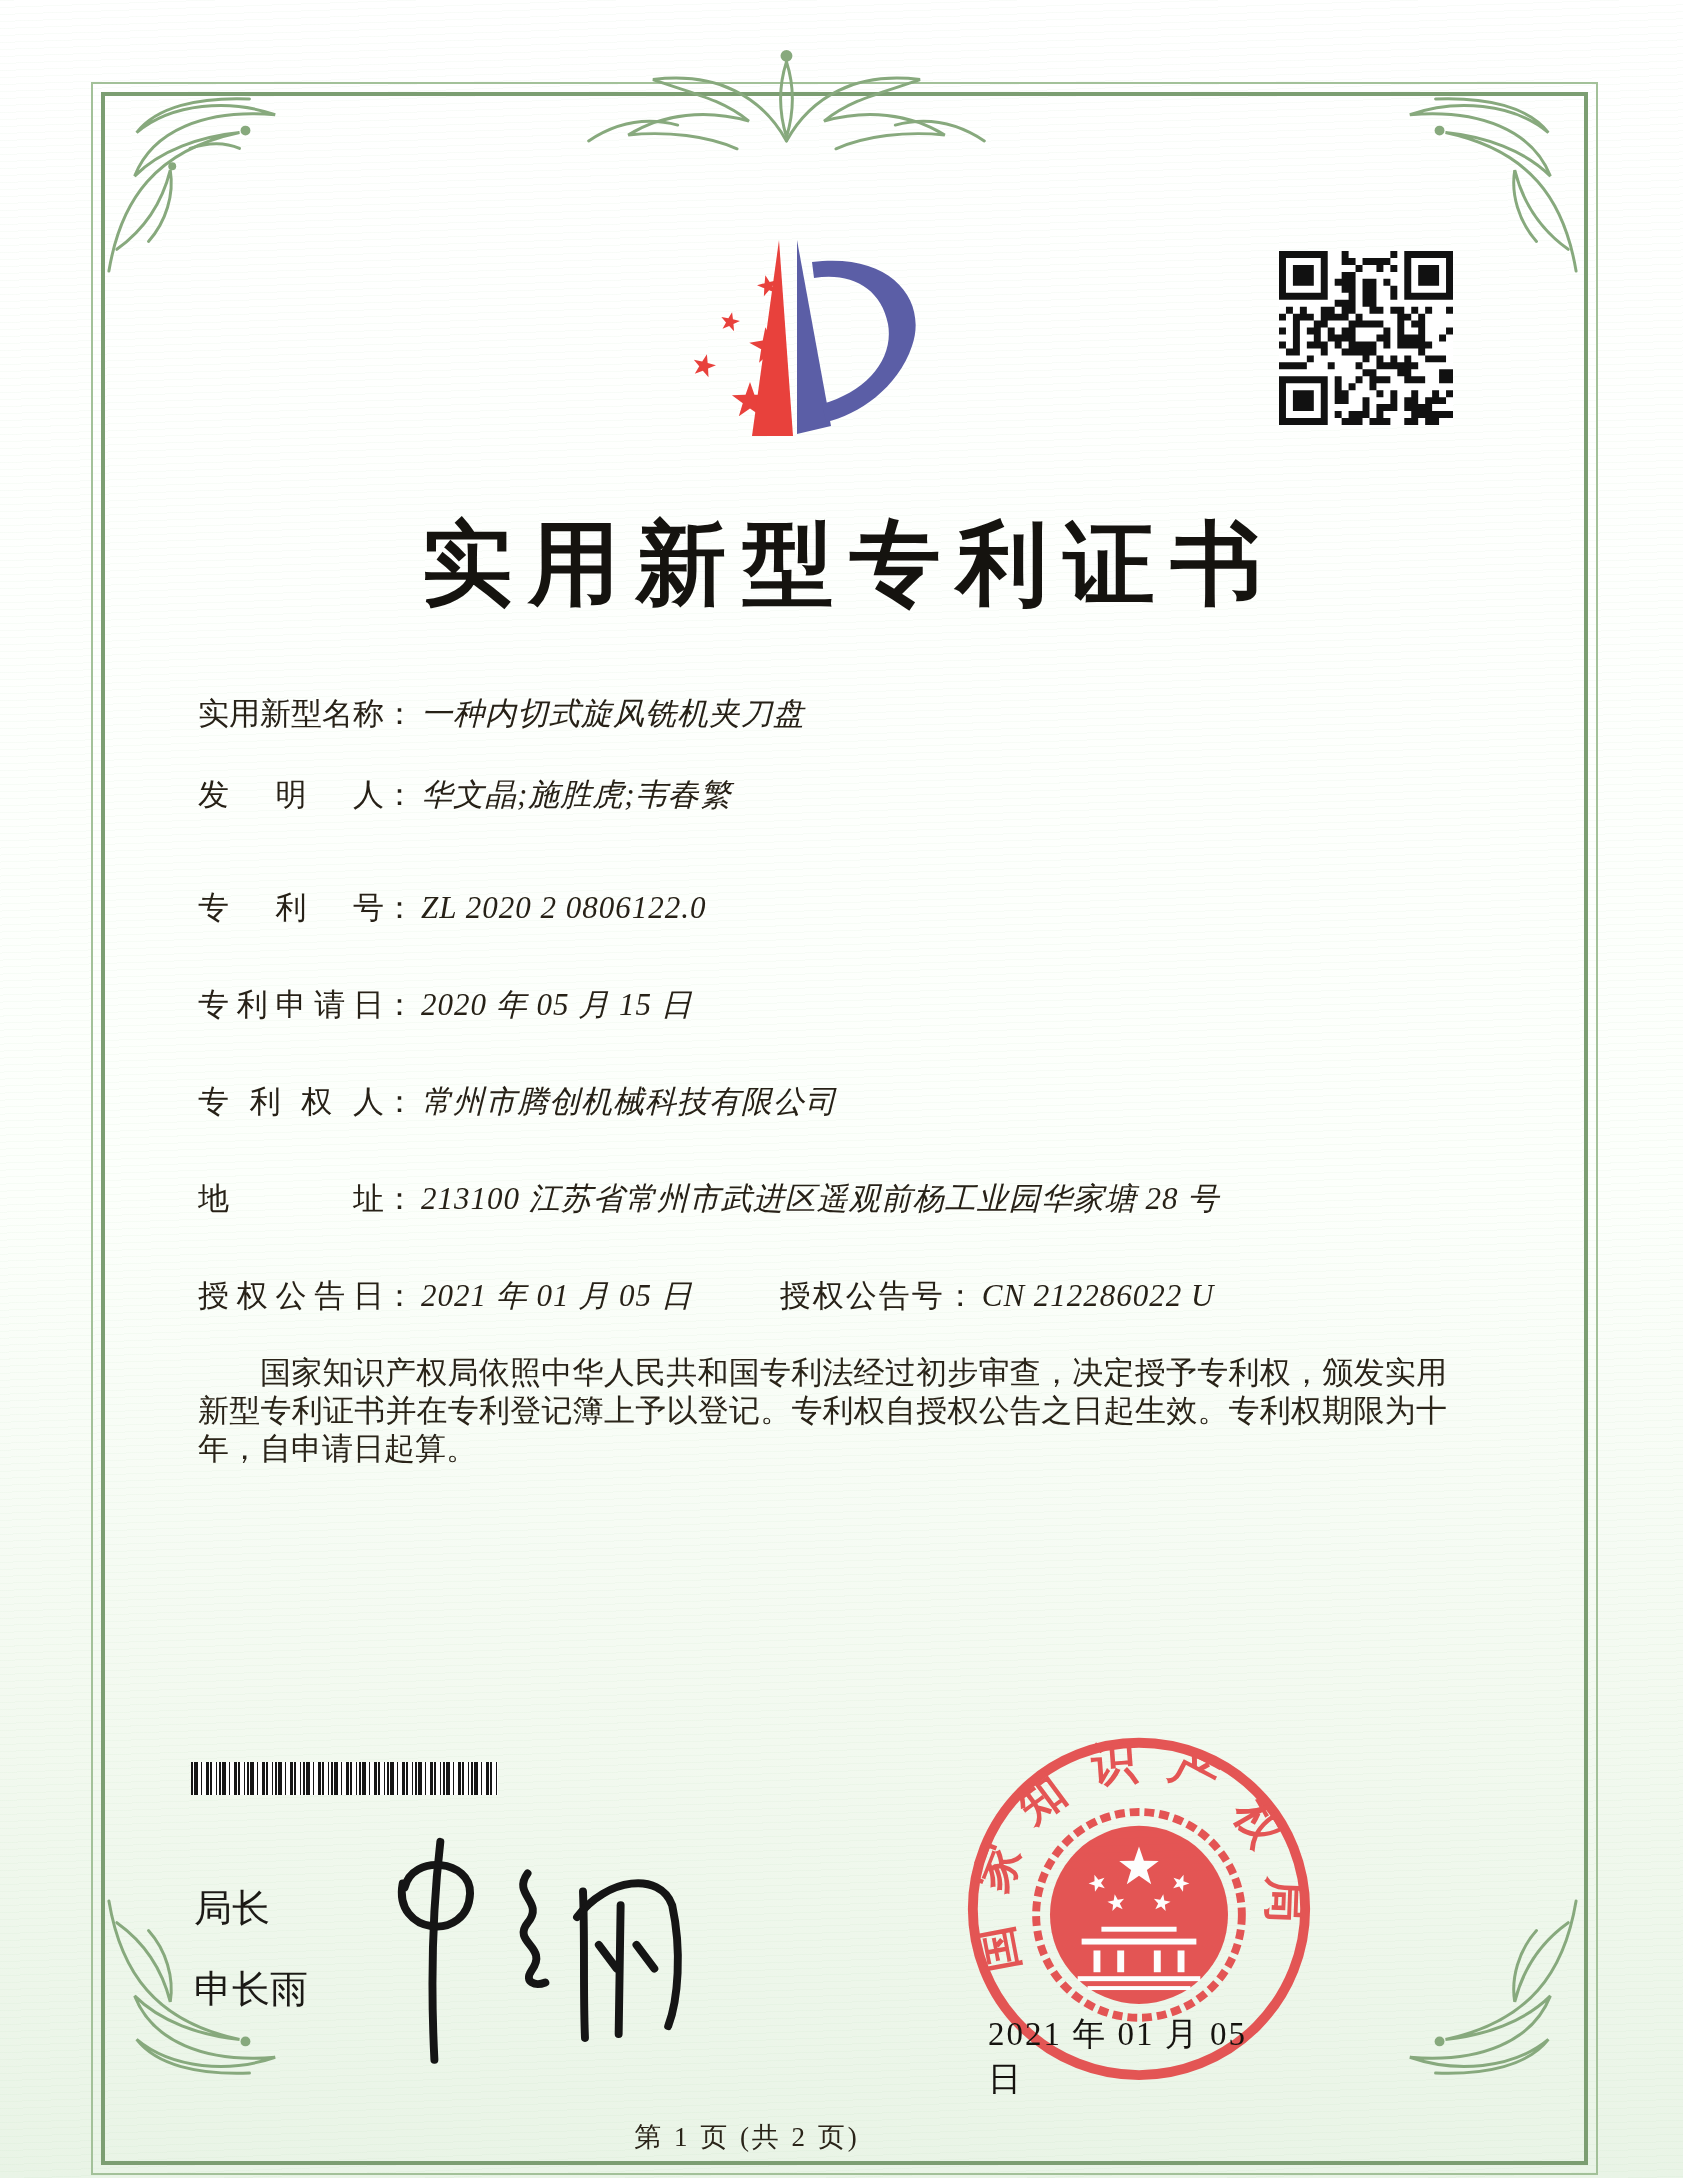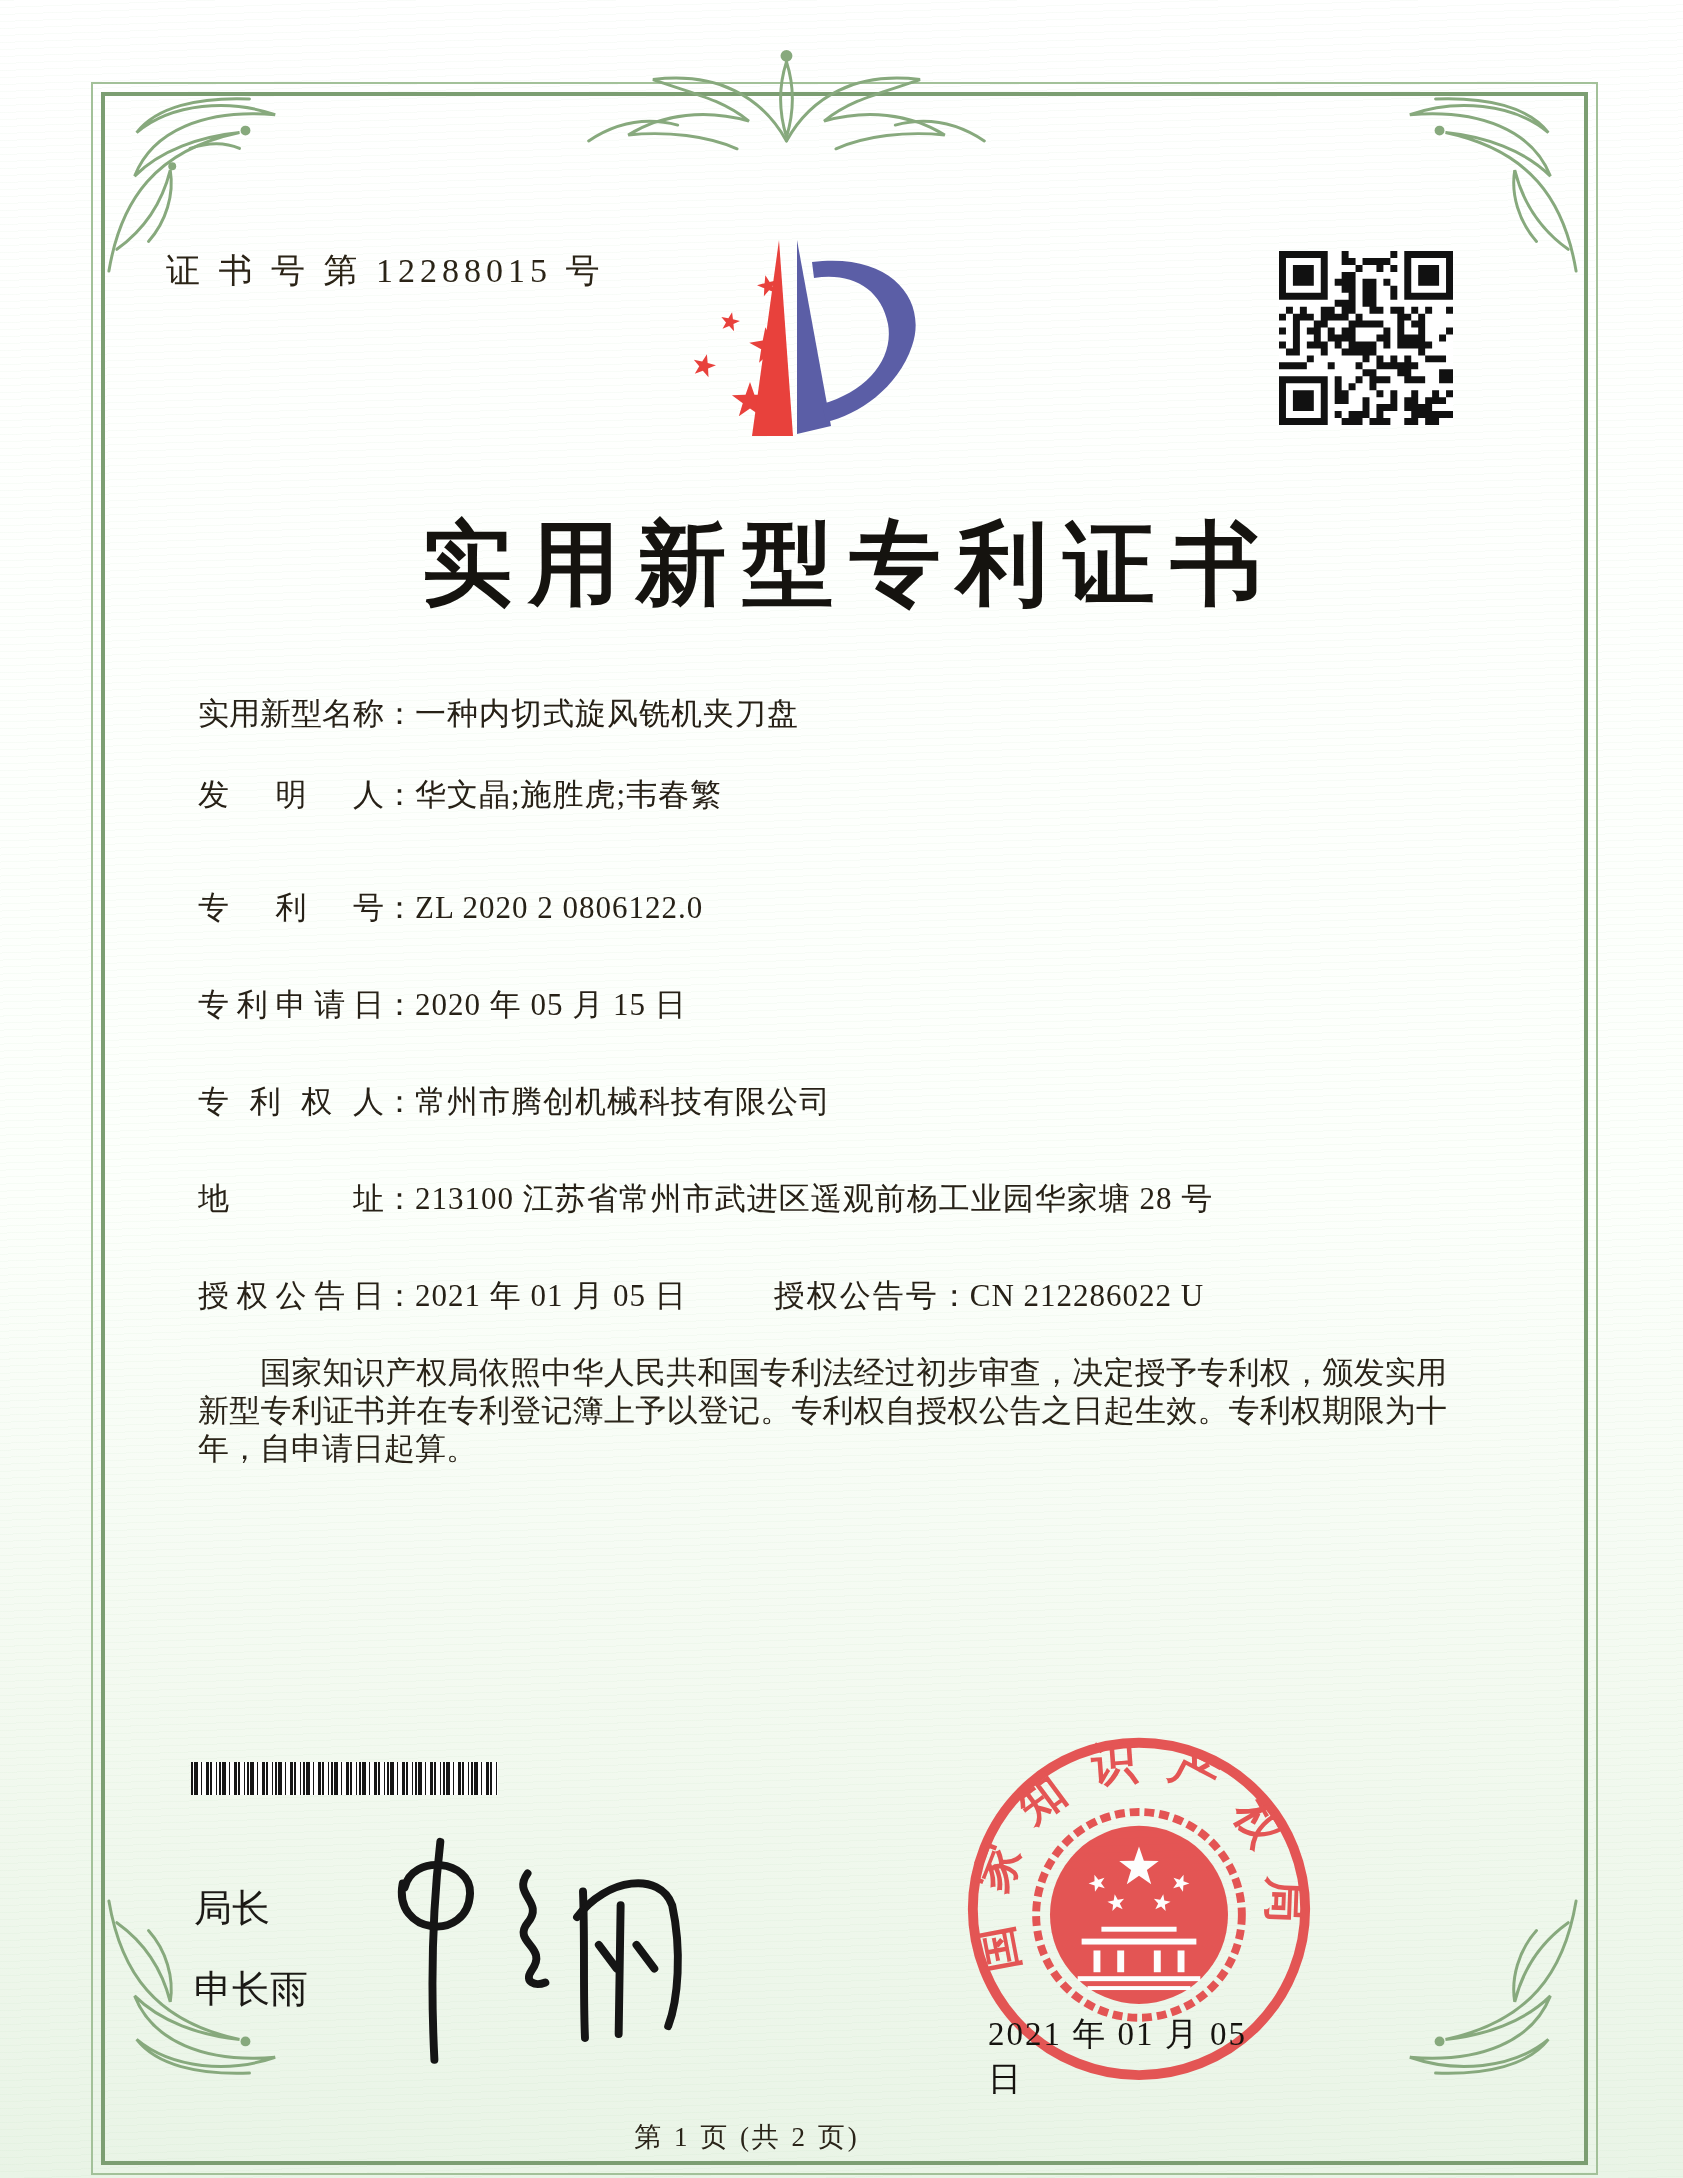--- a/index.html
+++ b/index.html
@@ -25,21 +25,21 @@
   
   .cert-no{position:absolute;left:166px;top:248px;font-size:34px;letter-spacing:5px;color:#2b2417;}
   .logo{position:absolute;left:676px;top:234px;width:240px;height:210px;}
   .qr{position:absolute;left:1279px;top:251px;width:174px;height:174px;background:#fff;}
   .title{position:absolute;left:0;top:503px;width:1683px;text-align:center;
     font-size:91px;font-weight:bold;letter-spacing:16px;color:#15130f;padding-left:8px;}
   
   .field{position:absolute;left:198px;width:1307px;font-size:31px;white-space:nowrap;color:#272117;}
   .flabel{display:inline-block;width:186px;text-align:justify;text-align-last:justify;vertical-align:bottom;}
   .fcolon{display:inline-block;}
-  .fvalue{display:inline-block;letter-spacing:1px;}
+  .fvalue{display:inline-block;margin-left:6px;letter-spacing:1px;font-style:italic;}
   .pair2{margin-left:87px;}
   .p2label{display:inline-block;letter-spacing:2px;}
   
   .legal{position:absolute;left:198px;top:1354px;width:1249px;font-size:31px;
     line-height:38px;text-align:justify;color:#2a2419;}
   .legal p{margin:0;text-indent:2em;}
   
   .barcode{position:absolute;left:191px;top:1762px;width:307px;height:33px;
     background:repeating-linear-gradient(90deg,
       #161616 0 2px, #fff 2px 3px, #161616 3px 7px, #fff 7px 10px,
@@ -112,21 +112,20 @@
       <g class="gdeco">
         <path d="M230,100 C205,55 160,30 95,38 C135,52 165,58 192,80 C150,68 105,72 70,94 C110,90 150,95 180,108"></path>
         <path d="M230,100 C255,55 300,30 365,38 C325,52 295,58 268,80 C310,68 355,72 390,94 C350,90 310,95 280,108"></path>
         <path d="M230,96 C222,70 222,45 230,20 C238,45 238,70 230,96"></path>
         <path d="M30,100 C60,80 90,76 120,84 M430,100 C400,80 370,76 340,84"></path>
         <circle cx="230" cy="14" r="6" fill="#87a97d" stroke="none"></circle>
       </g>
     </svg>
   </div>
 
-  <div class="cert-no">证 书 号 第 12288015 号</div>
 
   <div class="logo">
     <svg viewBox="0 0 240 210">
       <defs>
         <path id="star" d="M0,-10 L2.35,-3.24 L9.51,-3.09 L3.8,1.24 L5.88,8.09 L0,4 L-5.88,8.09 L-3.8,1.24 L-9.51,-3.09 L-2.35,-3.24 Z"></path>
       </defs>
       <g fill="#e8413c">
         <use href="#star" transform="translate(92,52) scale(1.1) rotate(-14)"></use>
         <use href="#star" transform="translate(54,88) scale(1.0) rotate(12)"></use>
         <use href="#star" transform="translate(92,112) scale(1.9) rotate(-8)"></use>

